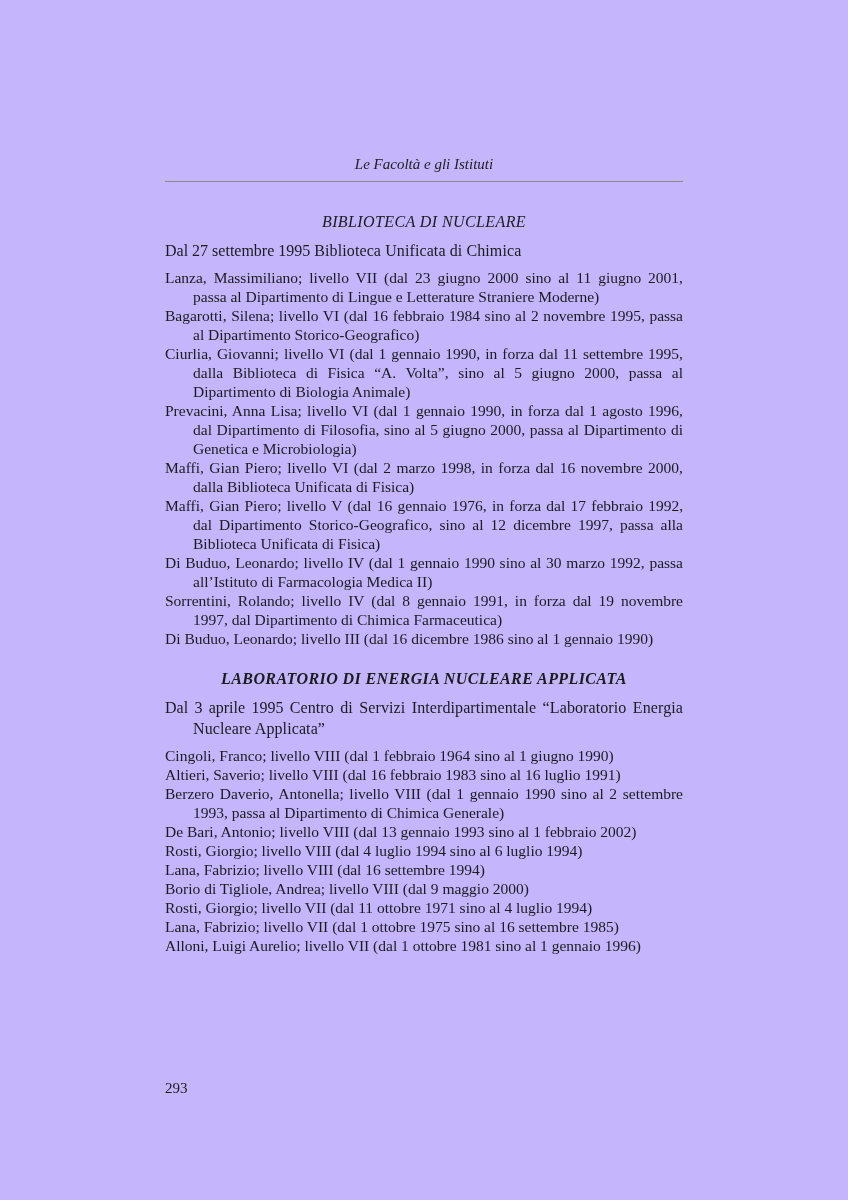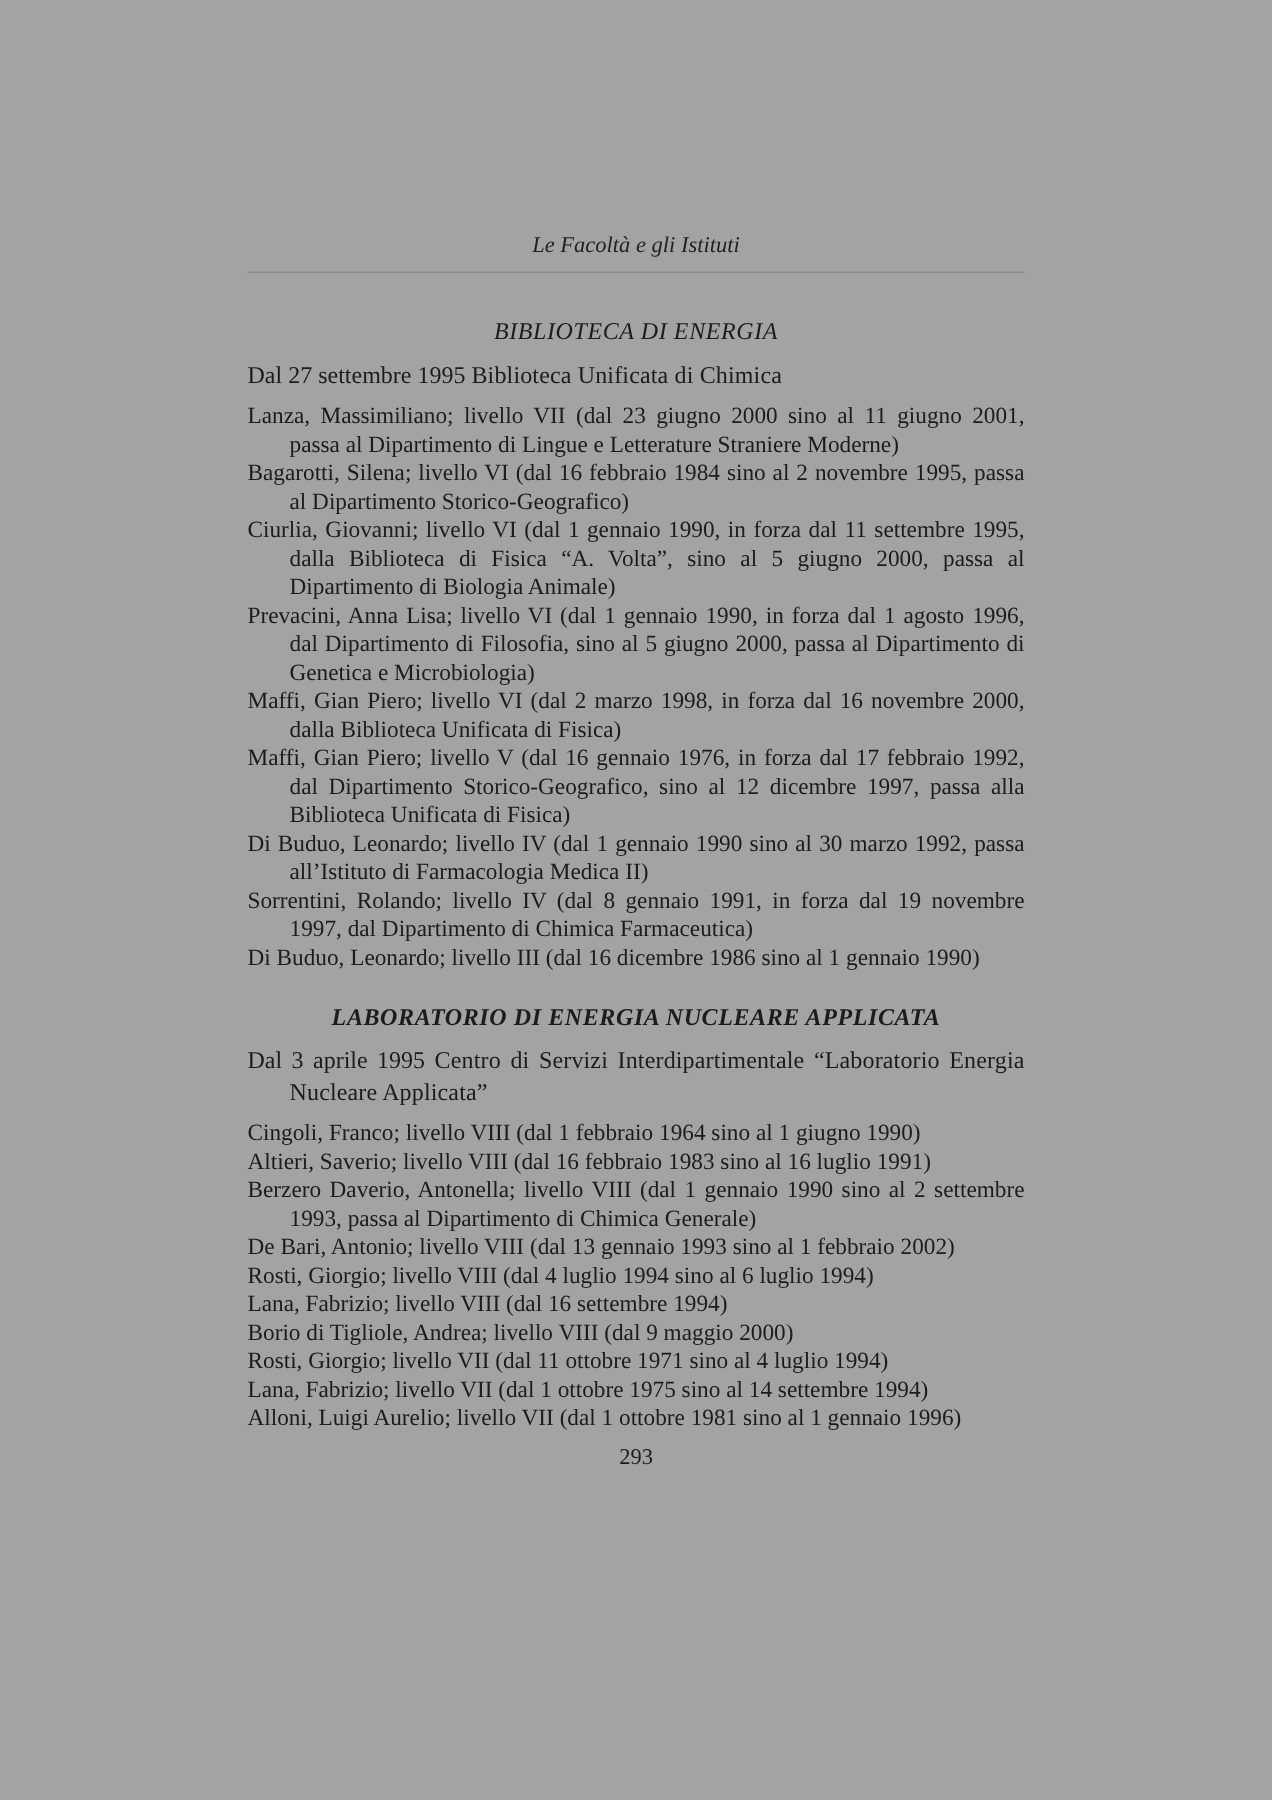--- a/index.html
+++ b/index.html
@@ -11,21 +11,21 @@
     width: 848px;
     height: 1200px;
     position: relative;
     font-family: "Liberation Serif", serif;
     color: #1c1c1c;
     -webkit-font-smoothing: antialiased;
   }
   .page {
     position: absolute;
     inset: 0;
-    background: #a3a3a3;
+    background: #c4b5fd;
     overflow: hidden;
   }
   .content {
     position: absolute;
     left: 165px;
     top: 155px;
     width: 518px;
   }
   .running-header {
     font-style: italic;
@@ -71,38 +71,38 @@
     margin: 0;
     font-size: 15.5px;
     line-height: 19px;
     text-align: justify;
     padding-left: 28px;
     text-indent: -28px;
   }
   .page-number {
     position: absolute;
     left: 165px;
-    top: 964px;
+    top: 1080px;
     width: 518px;
-    text-align: center;
+    text-align: left;
     font-size: 15px;
     color: #1c1c1c;
   }
 </style>
 </head>
 <body>
 
 <div class="page">
   <div class="content">
 
     <div class="running-header">Le Facoltà e gli Istituti</div>
     <hr class="header-rule">
 
     <section class="section-one">
-      <h2 class="section-heading">BIBLIOTECA DI ENERGIA</h2>
+      <h2 class="section-heading">BIBLIOTECA DI NUCLEARE</h2>
       <p class="section-intro"><span>Dal 27 settembre 1995 </span><strong>Biblioteca Unificata di Chimica</strong></p>
       <div class="entries">
           <p class="entry">Lanza, Massimiliano; livello VII (dal 23 giugno 2000 sino al 11 giugno 2001, passa al Dipartimento di Lingue e Letterature Straniere Moderne)</p>
           <p class="entry">Bagarotti, Silena; livello VI (dal 16 febbraio 1984 sino al 2 novembre 1995, passa al Dipartimento Storico-Geografico)</p>
           <p class="entry">Ciurlia, Giovanni; livello VI (dal 1 gennaio 1990, in forza dal 11 settembre 1995, dalla Biblioteca di Fisica “A. Volta”, sino al 5 giugno 2000, passa al Dipartimento di Biologia Animale)</p>
           <p class="entry">Prevacini, Anna Lisa; livello VI (dal 1 gennaio 1990, in forza dal 1 agosto 1996, dal Dipartimento di Filosofia, sino al 5 giugno 2000, passa al Dipartimento di Genetica e Microbiologia)</p>
           <p class="entry">Maffi, Gian Piero; livello VI (dal 2 marzo 1998, in forza dal 16 novembre 2000, dalla Biblioteca Unificata di Fisica)</p>
           <p class="entry">Maffi, Gian Piero; livello V (dal 16 gennaio 1976, in forza dal 17 febbraio 1992, dal Dipartimento Storico-Geografico, sino al 12 dicembre 1997, passa alla Biblioteca Unificata di Fisica)</p>
           <p class="entry">Di Buduo, Leonardo; livello IV (dal 1 gennaio 1990 sino al 30 marzo 1992, passa all’Istituto di Farmacologia Medica II)</p>
           <p class="entry">Sorrentini, Rolando; livello IV (dal 8 gennaio 1991, in forza dal 19 novembre 1997, dal Dipartimento di Chimica Farmaceutica)</p>
@@ -115,21 +115,21 @@
       <p class="section-intro"><span>Dal 3 aprile 1995 </span><strong>Centro di Servizi Interdipartimentale “Laboratorio Energia Nucleare Applicata”</strong></p>
       <div class="entries">
           <p class="entry">Cingoli, Franco; livello VIII (dal 1 febbraio 1964 sino al 1 giugno 1990)</p>
           <p class="entry">Altieri, Saverio; livello VIII (dal 16 febbraio 1983 sino al 16 luglio 1991)</p>
           <p class="entry">Berzero Daverio, Antonella; livello VIII (dal 1 gennaio 1990 sino al 2 settembre 1993, passa al Dipartimento di Chimica Generale)</p>
           <p class="entry">De Bari, Antonio; livello VIII (dal 13 gennaio 1993 sino al 1 febbraio 2002)</p>
           <p class="entry">Rosti, Giorgio; livello VIII (dal 4 luglio 1994 sino al 6 luglio 1994)</p>
           <p class="entry">Lana, Fabrizio; livello VIII (dal 16 settembre 1994)</p>
           <p class="entry">Borio di Tigliole, Andrea; livello VIII (dal 9 maggio 2000)</p>
           <p class="entry">Rosti, Giorgio; livello VII (dal 11 ottobre 1971 sino al 4 luglio 1994)</p>
-          <p class="entry">Lana, Fabrizio; livello VII (dal 1 ottobre 1975 sino al 14 settembre 1994)</p>
+          <p class="entry">Lana, Fabrizio; livello VII (dal 1 ottobre 1975 sino al 16 settembre 1985)</p>
           <p class="entry">Alloni, Luigi Aurelio; livello VII (dal 1 ottobre 1981 sino al 1 gennaio 1996)</p>
         </div>
     </section>
 
   </div>
 
   <div class="page-number">293</div>
 </div>
 
 </body></html>

